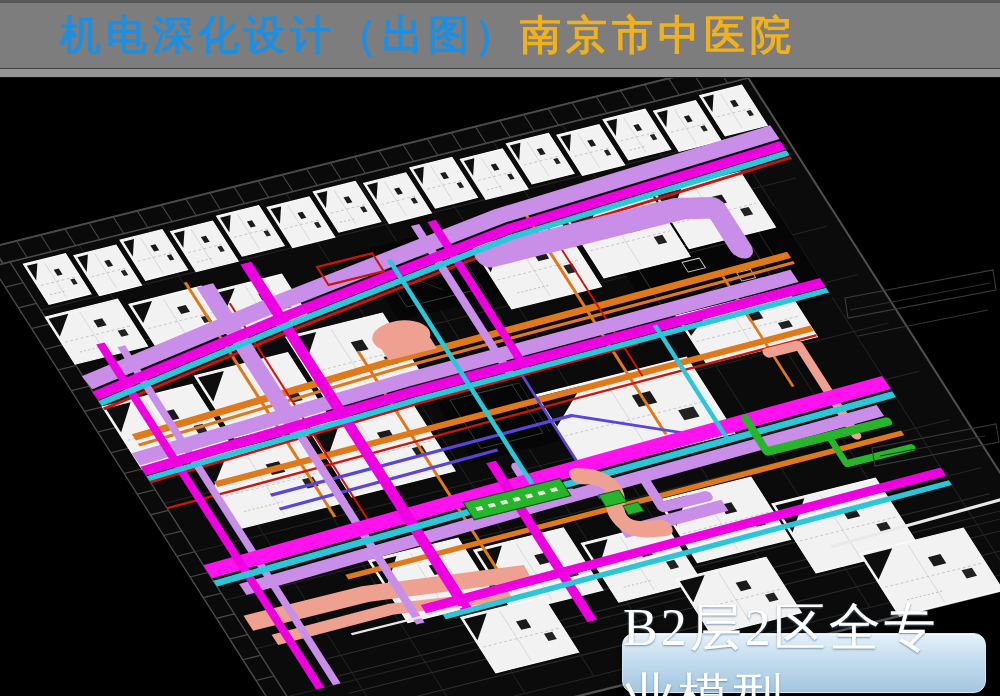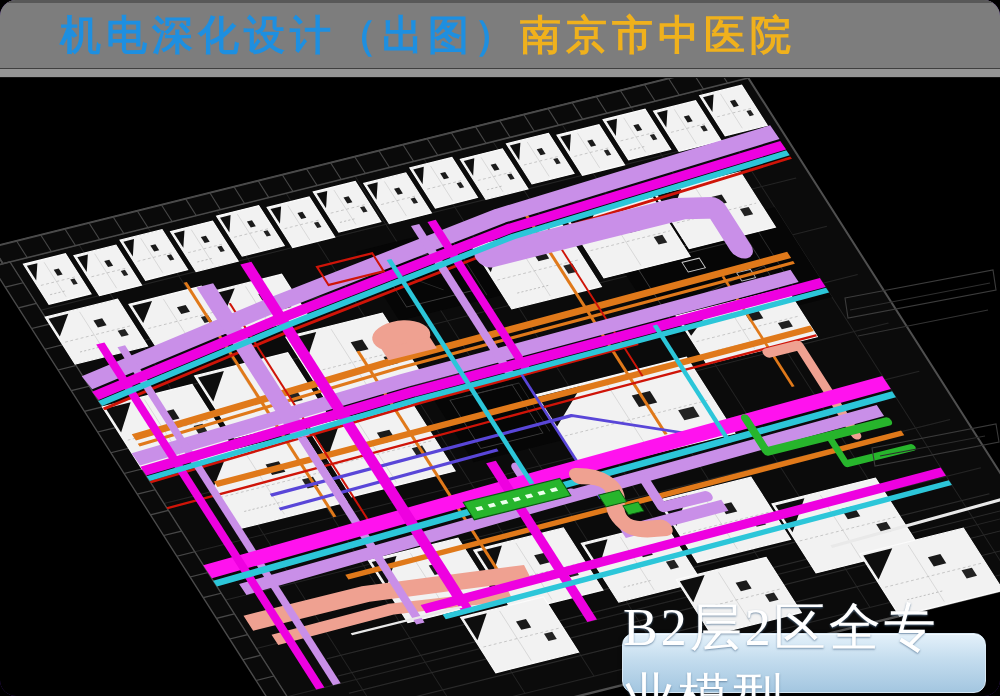--- a/index.html
+++ b/index.html
@@ -1,17 +1,17 @@
 <!DOCTYPE html>
 <html><head>
 <meta charset="utf-8">
 <style>
   html,body{margin:0;padding:0;background:#000;}
   .slide{position:relative;width:1000px;height:696px;overflow:hidden;background:#4c1d95;
-         font-family:"Liberation Serif","DejaVu Serif",serif;border-radius:16px;}
+         font-family:"Liberation Serif","DejaVu Serif",serif;}
   
   .titlebar{position:absolute;left:0;top:0;width:1000px;height:78px;background:#7d7d7d;}
   .titlebar::before{content:'';position:absolute;top:0;left:0;right:0;height:3px;background:#585858;}
   .titlebar::after{content:'';position:absolute;bottom:0;left:0;right:0;height:8px;background:#959595;
                    border-top:1px solid #3f3f3f;border-bottom:1px solid #151515;}
   .titleline{position:absolute;left:60px;top:6px;white-space:nowrap;
              font-size:41px;font-weight:bold;letter-spacing:5px;line-height:58px;}
   .title-main{color:#1e8fe0;}
   .title-inst{color:#f0b11c;}
   

